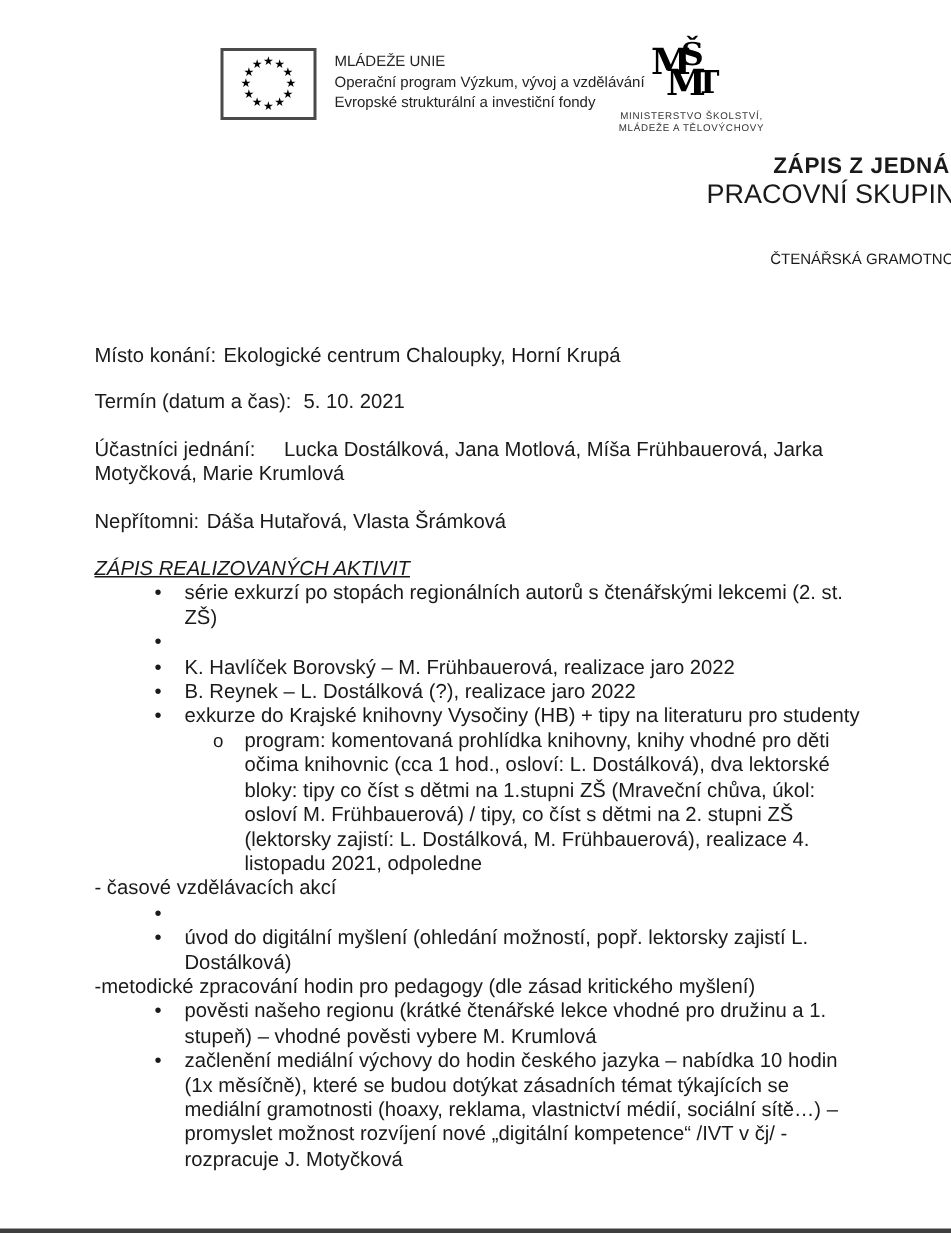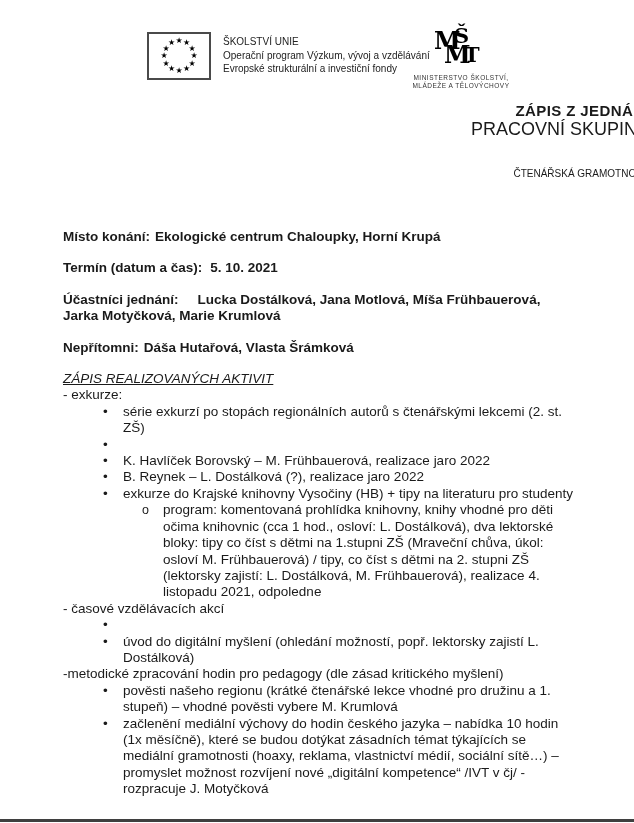--- a/index.html
+++ b/index.html
@@ -30,21 +30,21 @@
   .title-block { position:absolute; top:102px; left:15px; width:634px; text-align:right; }
   .t1 { font-size:15px; font-weight:bold; letter-spacing:0.4px; }
   .t2 { font-size:18px; }
   .t3 { font-size:10px; margin-top:28px; }
   
   .body-text {
     position:absolute; top:229px; left:0; width:634px;
     padding:0 58px 0 63px; box-sizing:border-box;
     font-size:13.5px; line-height:16.4px;
   }
-  .para { margin:0 0 15px 0;font-weight:bold; }
+  .para { margin:0 0 15px 0; }
   .label { display:inline; }
   .gap-s { margin-right:5px; }
   .gap-m { margin-right:8px; }
   .gap-tab { margin-right:19px; }
   .section-heading { font-style:italic; text-decoration:underline; margin:9px 0 0 0; }
   .plain-line { margin:0; }
   .li  { display:flex; margin:0; }
   .li  .marker { flex:0 0 20px; margin-left:37px; text-align:left; padding-left:3px; }
   .li  .txt { flex:1; }
   .li2 .marker { flex:0 0 21px; margin-left:76px; font-size:12.5px; }
@@ -53,21 +53,21 @@
 </head>
 <body>
 
 <div class="page">
 
   <div class="logos">
     <div class="eu-flag">
       <span id="eu-stars"><span class="star" style="transform: rotate(0deg) translateY(-15px) rotate(0deg);">★</span><span class="star" style="transform: rotate(30deg) translateY(-15px) rotate(-30deg);">★</span><span class="star" style="transform: rotate(60deg) translateY(-15px) rotate(-60deg);">★</span><span class="star" style="transform: rotate(90deg) translateY(-15px) rotate(-90deg);">★</span><span class="star" style="transform: rotate(120deg) translateY(-15px) rotate(-120deg);">★</span><span class="star" style="transform: rotate(150deg) translateY(-15px) rotate(-150deg);">★</span><span class="star" style="transform: rotate(180deg) translateY(-15px) rotate(-180deg);">★</span><span class="star" style="transform: rotate(210deg) translateY(-15px) rotate(-210deg);">★</span><span class="star" style="transform: rotate(240deg) translateY(-15px) rotate(-240deg);">★</span><span class="star" style="transform: rotate(270deg) translateY(-15px) rotate(-270deg);">★</span><span class="star" style="transform: rotate(300deg) translateY(-15px) rotate(-300deg);">★</span><span class="star" style="transform: rotate(330deg) translateY(-15px) rotate(-330deg);">★</span></span>
     </div>
     <div class="eu-text">
-      <div>ŠKOLSTVÍ UNIE</div>
+      <div>MLÁDEŽE UNIE</div>
       <div>Operační program Výzkum, vývoj a vzdělávání</div>
       <div>Evropské strukturální a investiční fondy</div>
     </div>
   </div>
 
   <div class="msmt">
     <div class="msmt-glyph">
       <span class="msmt-m1">M</span>
       <span class="msmt-s">Š</span>
       <span class="msmt-m2">M</span>
@@ -98,21 +98,20 @@
     <p class="para">
       <span class="label gap-tab">Účastníci jednání:</span><span>Lucka Dostálková, Jana Motlová, Míša Frühbauerová, Jarka Motyčková, Marie Krumlová</span>
     </p>
 
     <p class="para">
       <span class="label gap-s">Nepřítomni:</span><span>Dáša Hutařová, Vlasta Šrámková</span>
     </p>
 
     <div class="section-heading">ZÁPIS REALIZOVANÝCH AKTIVIT</div>
 
-    <div class="plain-line">- exkurze:</div>
 
     <div class="li">
       <span class="marker">•</span>
       <span class="txt">série exkurzí po stopách regionálních autorů s čtenářskými lekcemi (2. st. ZŠ)</span>
     </div>
     <div class="li">
       <span class="marker">•</span>
     </div>
     <div class="li">
       <span class="marker">•</span>

